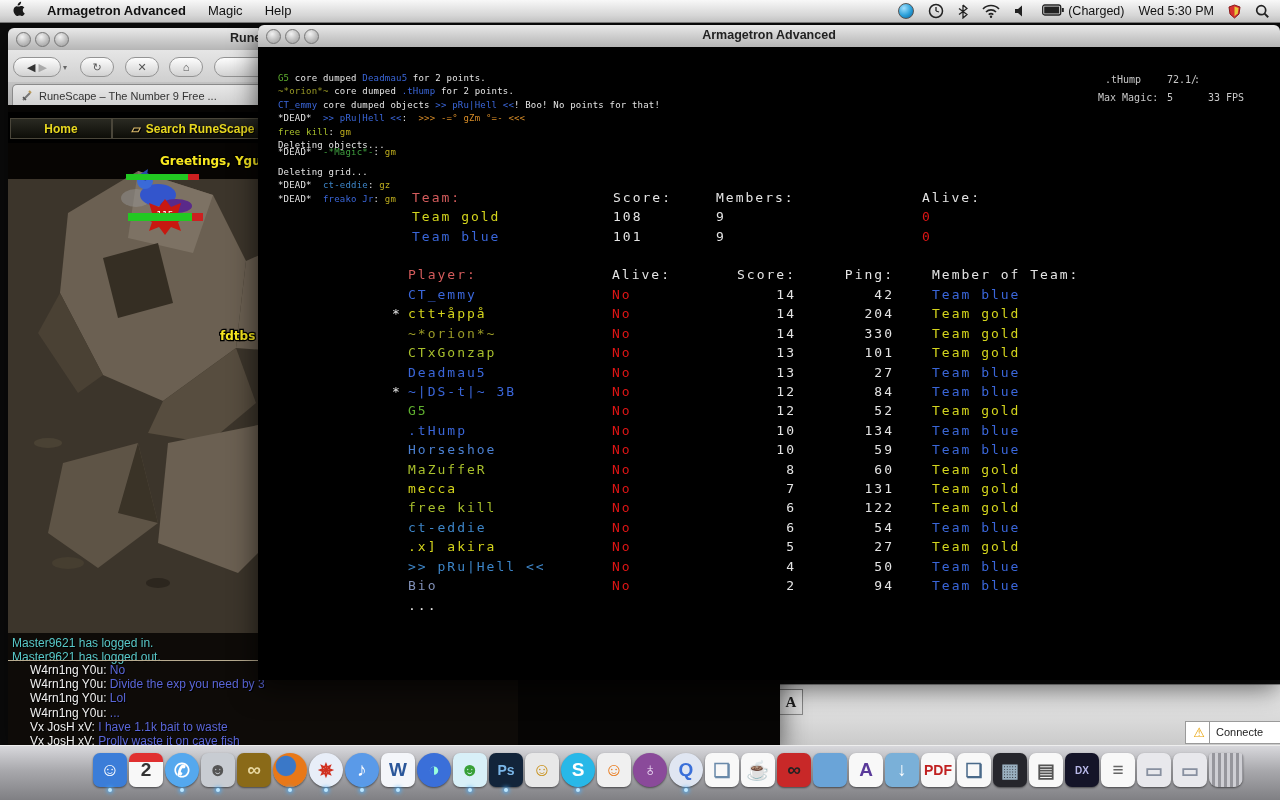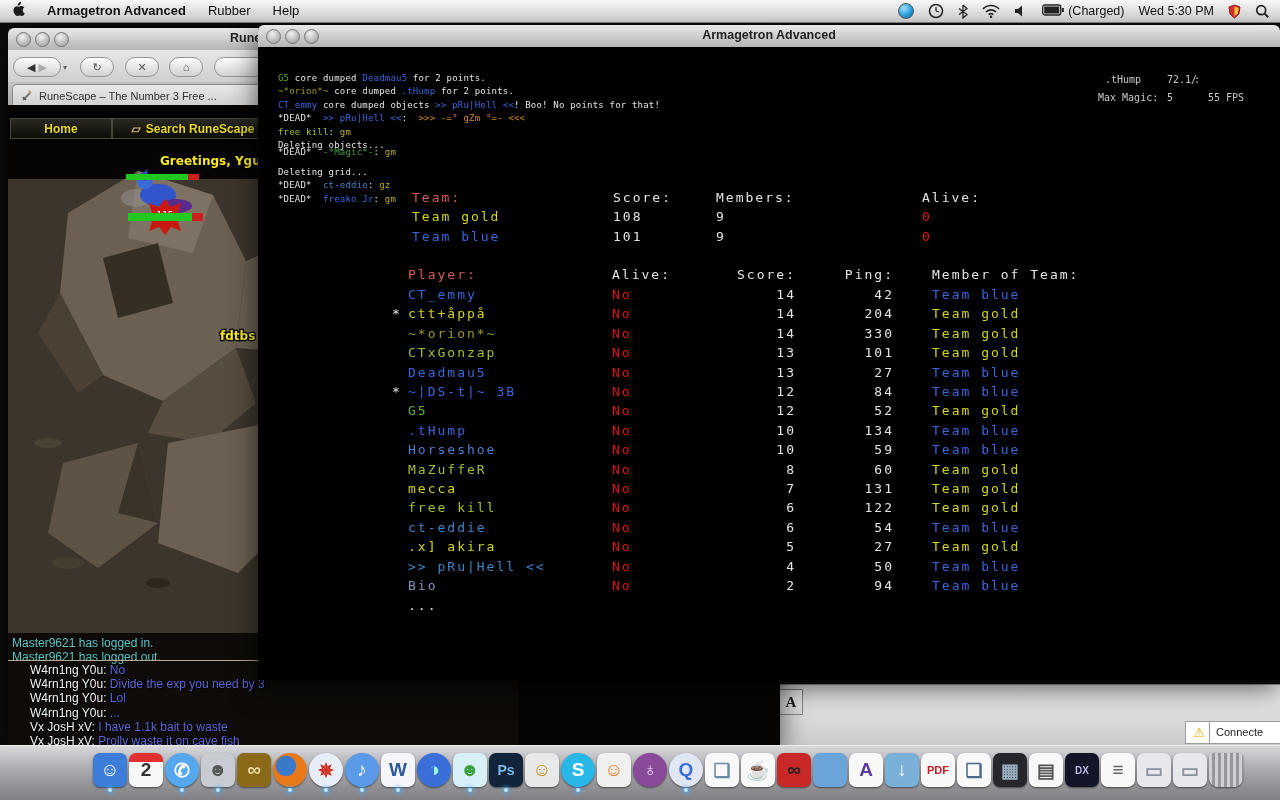--- a/index.html
+++ b/index.html
@@ -117,21 +117,21 @@
       <div class="pill" style="left:161px;width:32px;">⌂</div>
       <div class="pill" style="left:206px;width:52px;"></div>
     </div>
     <div class="tabbar">
       <div class="tab-active">
         <svg width="12" height="12" viewBox="0 0 12 12">
             <line x1="2" y1="10" x2="9" y2="3" stroke="#777" stroke-width="2"></line>
             <line x1="8" y1="1" x2="10" y2="3" stroke="#b89858" stroke-width="2"></line>
             <line x1="2" y1="7" x2="5" y2="10" stroke="#555" stroke-width="1.5"></line>
           </svg>
-        <span>RuneScape – The Number 3 Free ...</span>
+        <span>RuneScape – The Number 9 Free ...</span>
       </div>
     </div>
     <div class="page">
       <div class="rs-topbar">
         <div class="rs-btn" style="left:2px;width:100px;">
             <span>Home</span>
           </div>
         <div class="rs-btn" style="left:104px;width:160px;">
             <span style="color:#d8b86a;">▱</span>
             <span>Search RuneScape</span>
@@ -229,21 +229,21 @@
             <div class="conline" style="top: 100px;"><span style="color: rgb(228, 228, 228);">*DEAD*  </span><span style="color: rgb(63, 159, 63);">-*Magic*-</span><span style="color: rgb(228, 228, 228);">: </span><span style="color: rgb(191, 174, 30);">gm</span></div>
             <div class="conline" style="top: 119.8px;"><span style="color: rgb(228, 228, 228);">Deleting grid...</span></div>
             <div class="conline" style="top: 133.2px;"><span style="color: rgb(228, 228, 228);">*DEAD*  </span><span style="color: rgb(61, 133, 200);">ct-eddie</span><span style="color: rgb(228, 228, 228);">: </span><span style="color: rgb(191, 174, 30);">gz</span></div>
             <div class="conline" style="top: 146.6px;"><span style="color: rgb(228, 228, 228);">*DEAD*  </span><span style="color: rgb(58, 102, 217);">freako Jr</span><span style="color: rgb(228, 228, 228);">: </span><span style="color: rgb(191, 174, 30);">gm</span></div>
           </div>
         <div class="hudtxt" style="left:847px;top:27px;">.tHump</div>
         <div class="hudtxt" style="left:909px;top:27px;">72.1/</div>
         <div class="hudtxt" style="left:936px;top:27px;">:</div>
         <div class="hudtxt" style="left:840px;top:45px;">Max Magic:</div>
         <div class="hudtxt" style="left:909px;top:45px;">5</div>
-        <div class="hudtxt" style="left:950px;top:45px;">55 FPS</div>
+        <div class="hudtxt" style="left:950px;top:45px;">33 FPS</div>
         <div id="ag-teamtable">
             <div class="agrow" style="top: 143px;"><span class="col-tname" style="color: rgb(212, 92, 92);">Team:</span><span class="col-tscore" style="color: rgb(228, 228, 228);">Score:</span><span class="col-tmem" style="color: rgb(228, 228, 228);">Members:</span><span class="col-talive" style="color: rgb(228, 228, 228);">Alive:</span></div>
             <div class="agrow" style="top: 162.4px;"><span class="col-tname" style="color: rgb(212, 212, 28);">Team gold</span><span class="col-tscore" style="color: rgb(228, 228, 228);">108</span><span class="col-tmem" style="color: rgb(228, 228, 228);">9</span><span class="col-talive" style="color: rgb(221, 21, 21);">0</span></div>
             <div class="agrow" style="top: 181.8px;"><span class="col-tname" style="color: rgb(58, 102, 217);">Team blue</span><span class="col-tscore" style="color: rgb(228, 228, 228);">101</span><span class="col-tmem" style="color: rgb(228, 228, 228);">9</span><span class="col-talive" style="color: rgb(221, 21, 21);">0</span></div>
           </div>
         <div id="ag-playertable">
             <div class="agrow" style="top: 220px;"><span class="col-pname" style="color: rgb(212, 92, 92);">Player:</span><span class="col-palive" style="color: rgb(228, 228, 228);">Alive:</span><span class="col-pscore" style="color: rgb(228, 228, 228);">Score:</span><span class="col-pping" style="color: rgb(228, 228, 228);">Ping:</span><span class="col-pteam" style="color: rgb(228, 228, 228);">Member of Team:</span></div>
             <div class="agrow" style="top: 240px;"><span class="col-pname" style="color: rgb(58, 102, 217);">CT_emmy</span><span class="col-palive" style="color: rgb(221, 21, 21);">No</span><span class="col-pscore" style="color: rgb(228, 228, 228);">14</span><span class="col-pping" style="color: rgb(228, 228, 228);">42</span><span class="col-pteam" style="color: rgb(58, 102, 217);">Team blue</span></div>
             <div class="agrow" style="top: 259.4px;"><span class="col-star" style="color: rgb(228, 228, 228);">*</span><span class="col-pname" style="color: rgb(212, 212, 28);">ctt+åppå</span><span class="col-palive" style="color: rgb(221, 21, 21);">No</span><span class="col-pscore" style="color: rgb(228, 228, 228);">14</span><span class="col-pping" style="color: rgb(228, 228, 228);">204</span><span class="col-pteam" style="color: rgb(212, 212, 28);">Team gold</span></div>
             <div class="agrow" style="top: 278.8px;"><span class="col-pname" style="color: rgb(154, 154, 38);">~*orion*~</span><span class="col-palive" style="color: rgb(221, 21, 21);">No</span><span class="col-pscore" style="color: rgb(228, 228, 228);">14</span><span class="col-pping" style="color: rgb(228, 228, 228);">330</span><span class="col-pteam" style="color: rgb(212, 212, 28);">Team gold</span></div>
@@ -266,21 +266,21 @@
     </div>
   </div>
 
   <div id="menubar">
     <div class="mitem">
       <svg width="14" height="16" viewBox="0 0 14 16">
           <path d="M7.5 3.2c.6-.8 1.8-1.4 2.6-1.4.1 1-.3 1.9-.9 2.6-.6.7-1.6 1.3-2.6 1.2-.1-.9.4-1.8.9-2.4zM10.5 6c1.1 0 2.2.6 2.9 1.6-1.1.7-1.7 1.7-1.6 3 .1 1.4.9 2.5 2 3-.5 1.1-1.5 2.4-2.6 2.4-1 0-1.3-.6-2.5-.6s-1.6.6-2.5.6c-1.2 0-2.5-1.6-3.1-3C1.9 10.6 2.6 7 5.3 6.3c.9-.2 1.9.3 2.5.3.6 0 1.8-.6 2.7-.6z" fill="#1a1a1a"></path>
         </svg>
     </div>
     <div class="mitem bold">Armagetron Advanced</div>
-    <div class="mitem">Rubber</div>
+    <div class="mitem">Magic</div>
     <div class="mitem">Help</div>
     <div id="mb-right">
       <div class="orb"></div>
       <span class="mbicon">
           <svg width="16" height="16" viewBox="0 0 16 16">
             <circle cx="8" cy="8" r="6.5" fill="none" stroke="#222" stroke-width="1.5"></circle>
             <line x1="8" y1="8" x2="8" y2="4" stroke="#222" stroke-width="1.3"></line>
             <line x1="8" y1="8" x2="11" y2="9" stroke="#222" stroke-width="1.3"></line>
           </svg>
         </span>
@@ -451,21 +451,21 @@
             <span style="color: rgb(90, 58, 154);">A</span>
           </div>
         </div>
         <div class="dicon">
           <div class="dtile " style="background: rgb(122, 176, 216);">
             <span style="color: rgb(255, 255, 255);">↓</span>
           </div>
         </div>
         <div class="dicon">
           <div class="dtile " style="background: rgb(248, 248, 248);">
-            <span style="color: rgb(192, 32, 32); font-size: 11px;">PDF</span>
+            <span style="color: rgb(192, 32, 32); font-size: 14px;">PDF</span>
           </div>
         </div>
         <div class="dicon">
           <div class="dtile " style="background: rgb(248, 248, 248);">
             <span style="color: rgb(74, 106, 138);">❏</span>
           </div>
         </div>
         <div class="dicon">
           <div class="dtile " style="background: rgb(38, 38, 44);">
             <span style="color: rgb(154, 176, 192);">▦</span>

